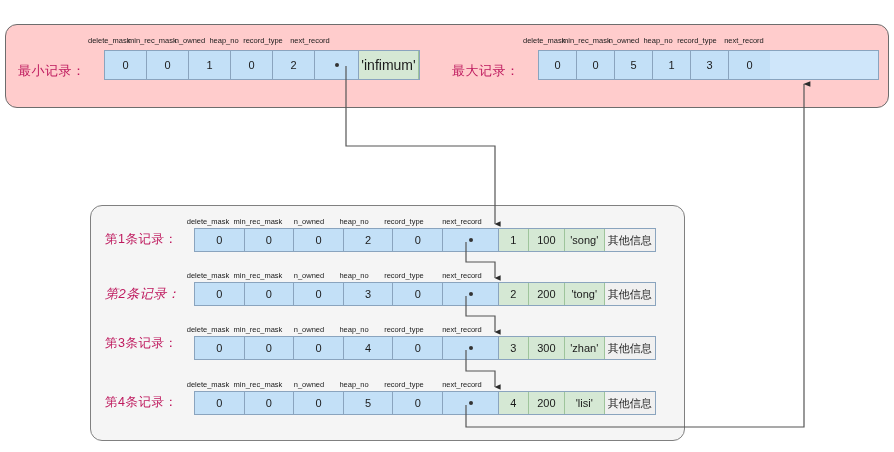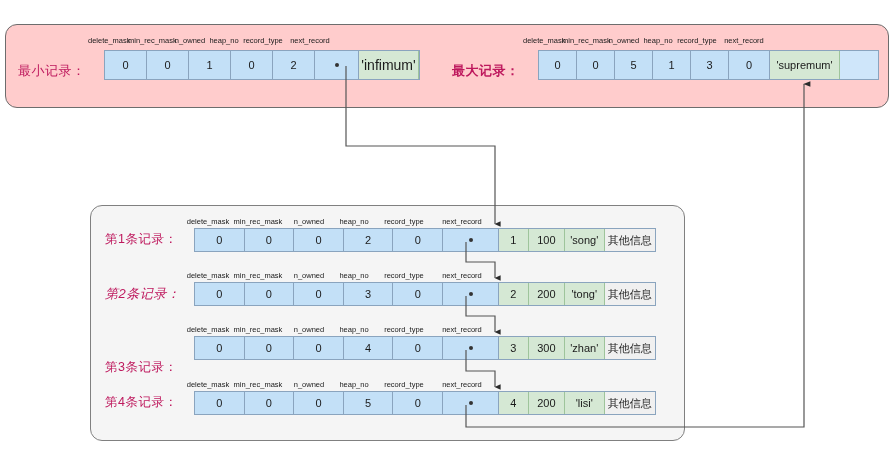--- a/index.html
+++ b/index.html
@@ -113,37 +113,36 @@
     <div class="cell" style="width:42px;">0</div>
     <div class="cell" style="width:42px;">1</div>
     <div class="cell" style="width:42px;">0</div>
     <div class="cell" style="width:42px;">2</div>
     <div class="cell" style="width:44px;">
       <span class="dot"></span>
     </div>
     <div class="cell green infi" style="width:60px;">'infimum'</div>
   </div>
 
-  <div class="row-label" style="left:452px;top:62px;font-weight:bold;">最大记录：</div>
+  <div class="row-label" style="left:452px;top:62px;">最大记录：</div>
 
   <div class="hdr" style="left:523px;top:36px;width:38px;">delete_mask</div>
   <div class="hdr" style="left:562px;top:36px;width:44px;">min_rec_mask</div>
   <div class="hdr" style="left:608px;top:36px;width:32px;">n_owned</div>
   <div class="hdr" style="left:642px;top:36px;width:32px;">heap_no</div>
   <div class="hdr" style="left:676px;top:36px;width:42px;">record_type</div>
   <div class="hdr" style="left:722px;top:36px;width:44px;">next_record</div>
 
   <div class="rec-table" style="left:538px;top:50px;width:341px;height:30px;">
     <div class="cell" style="width:38px;">0</div>
     <div class="cell" style="width:38px;">0</div>
     <div class="cell" style="width:38px;">5</div>
     <div class="cell" style="width:38px;">1</div>
     <div class="cell" style="width:38px;">3</div>
     <div class="cell" style="width:41px;">0</div>
-    <div class="cell green" style="width:70px;">'supremum'</div>
   </div>
 
   <div class="gray-box"></div>
 
   <div class="row-label" style="left:105px;top:231px;font-size:12.5px;">第1条记录：</div>
 
   <div class="hdr" style="left:186px;top:217px;width:44px;">delete_mask</div>
   <div class="hdr" style="left:230px;top:217px;width:56px;">min_rec_mask</div>
   <div class="hdr" style="left:288px;top:217px;width:42px;">n_owned</div>
   <div class="hdr" style="left:333px;top:217px;width:42px;">heap_no</div>
@@ -182,21 +181,21 @@
     <div class="cell" style="width:55px;">0</div>
     <div class="cell" style="width:62px;">
       <span class="dot"></span>
     </div>
     <div class="cell green" style="width:33px;">2</div>
     <div class="cell green" style="width:40px;">200</div>
     <div class="cell green quote" style="width:44px;">'tong'</div>
     <div class="cell gray" style="width:56px;">其他信息</div>
   </div>
 
-  <div class="row-label" style="left:105px;top:359px;font-size:12.5px;">第3条记录：</div>
+  <div class="row-label" style="left:105px;top:335px;font-size:12.5px;">第3条记录：</div>
 
   <div class="hdr" style="left:186px;top:325px;width:44px;">delete_mask</div>
   <div class="hdr" style="left:230px;top:325px;width:56px;">min_rec_mask</div>
   <div class="hdr" style="left:288px;top:325px;width:42px;">n_owned</div>
   <div class="hdr" style="left:333px;top:325px;width:42px;">heap_no</div>
   <div class="hdr" style="left:378px;top:325px;width:52px;">record_type</div>
   <div class="hdr" style="left:434px;top:325px;width:56px;">next_record</div>
 
   <div class="rec-table" style="left:194px;top:336px;width:462px;height:24px;">
     <div class="cell" style="width:55px;">0</div>

